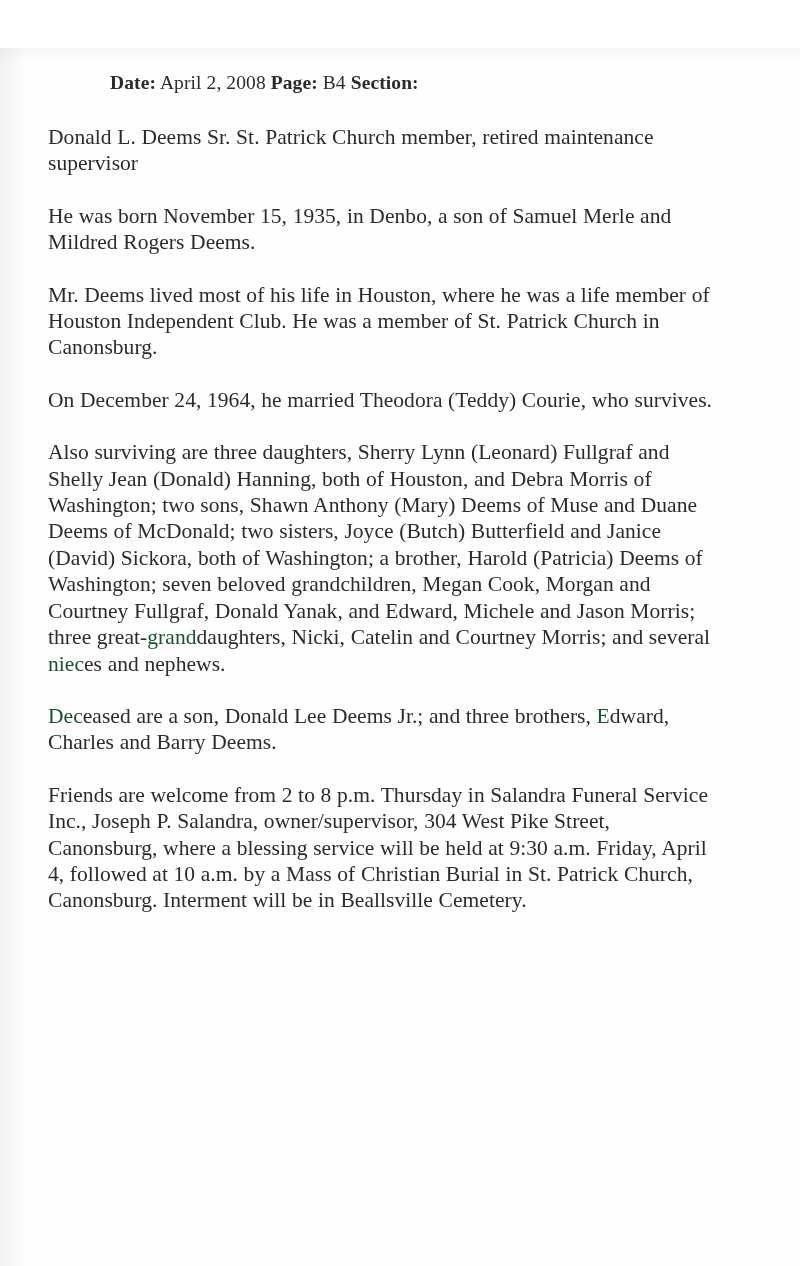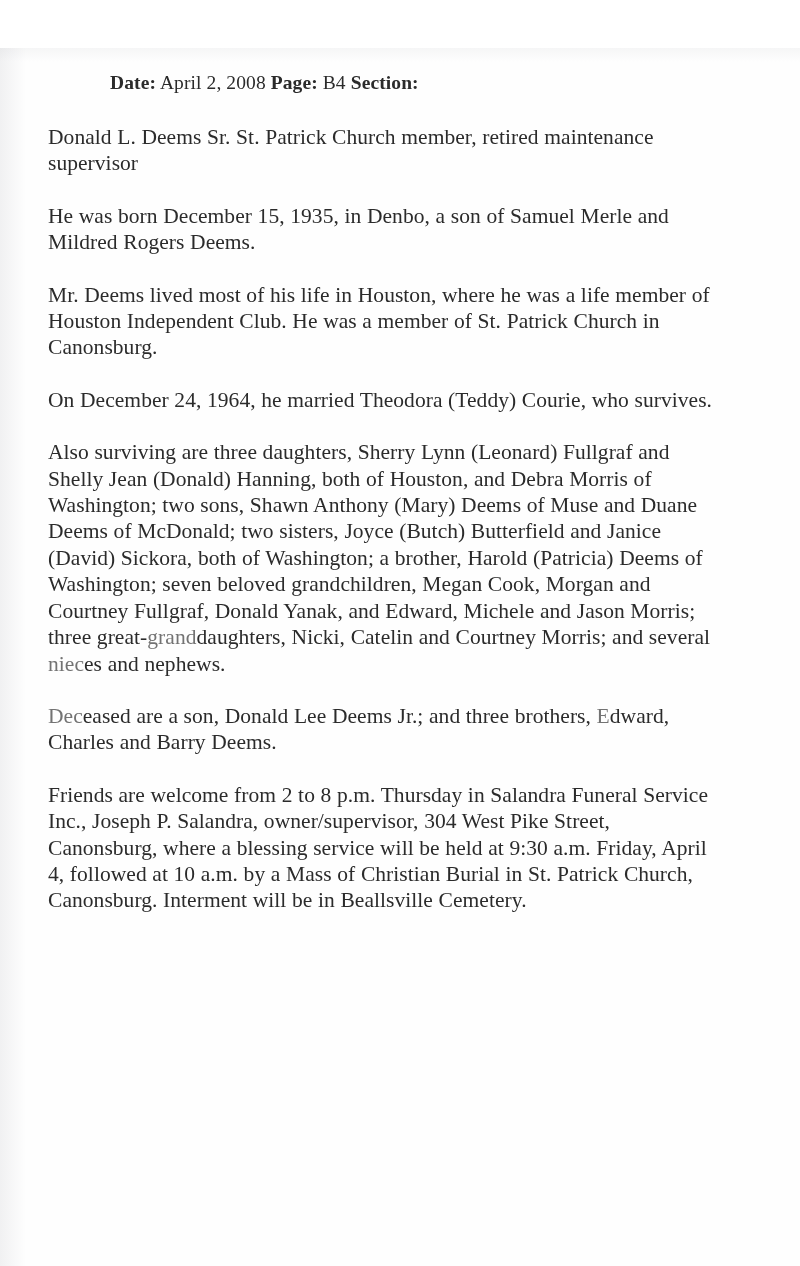--- a/index.html
+++ b/index.html
@@ -65,36 +65,36 @@
     line-height: 26.4px;
     text-align: left;
     letter-spacing: 0.05px;
     word-spacing: 0.2px;
   }
   p.gap-lg  { margin-top: 28px; }
   p.gap-md  { margin-top: 26px; }
 
   .b { font-weight: normal; }
   
-  .faded { color: #737373; text-align: center; }
+  .faded { color: #14532d; text-align: center; }
 
   .headline { letter-spacing: 0.02px; }
 </style>
 </head>
 <body>
 
 <div id="page">
   <div class="doc">
 
     <p class="meta-line"><span class="lbl">Date:</span><span class="val"> <span>April 2, 2008</span> </span><span class="lbl">Page:</span><span class="val"> <span>B4</span> </span><span class="lbl">Section:</span><span class="val"></span></p>
 
     <p class="para headline gap-lg"><span class="b">Donald L. Deems</span><span> Sr. St. Patrick Church member, retired maintenance supervisor</span></p>
 
 
-    <p class="para gap-md"><span>He was born December 15, 1935, in Denbo, a son of Samuel Merle and Mildred Rogers </span><span class="b">Deems</span><span>.</span></p>
+    <p class="para gap-md"><span>He was born November 15, 1935, in Denbo, a son of Samuel Merle and Mildred Rogers </span><span class="b">Deems</span><span>.</span></p>
 
     <p class="para gap-md"><span>Mr. </span><span class="b">Deems</span><span> lived most of his life in Houston, where he was a life member of Houston Independent Club. He was a member of St. Patrick Church in Canonsburg.</span></p>
 
 
 
     <p class="para gap-md">On December 24, 1964, he married Theodora (Teddy) Courie, who survives.</p>
 
     <p class="para gap-md"><span>Also surviving are three daughters, Sherry Lynn (Leonard) Fullgraf and Shelly Jean (</span><span class="b">Donald</span><span>) Hanning, both of Houston, and Debra Morris of Washington; two sons, Shawn Anthony (Mary) </span><span class="b">Deems</span><span> of Muse and Duane </span><span class="b">Deems</span><span> of McDonald; two sisters, Joyce (Butch) Butterfield and Janice (David) Sickora, both of Washington; a brother, Harold (Patricia) </span><span class="b">Deems</span><span> of Washington; seven beloved grandchildren, Megan Cook, Morgan and Courtney Fullgraf, </span><span class="b">Donald</span><span> Yanak, and Edward, Michele and Jason Morris; three great-</span><span class="faded">grand</span><span>daughters, Nicki, Catelin and Courtney Morris; and several </span><span class="faded">niec</span><span>es and nephews.</span></p>
 
     <p class="para gap-md"><span class="faded">Dec</span><span>eased are a son, </span><span class="b">Donald</span><span> Lee </span><span class="b">Deems</span><span> Jr.; and three brothers, </span><span class="faded">E</span><span>dward, Charles and Barry </span><span class="b">Deems</span><span>.</span></p>

